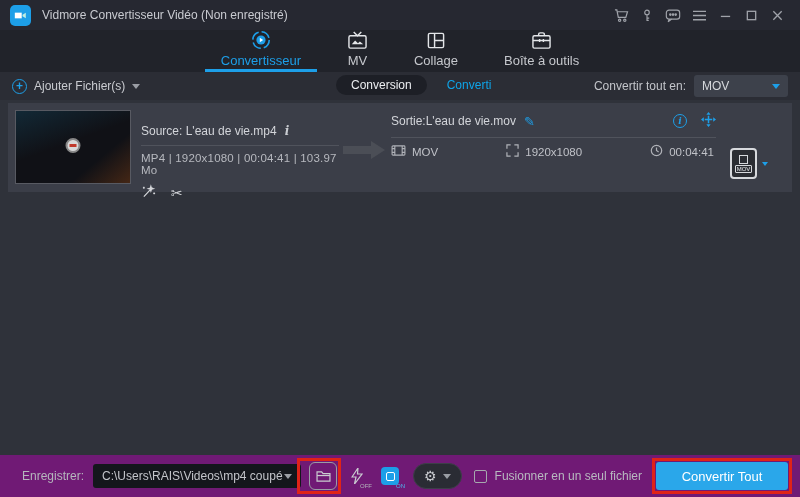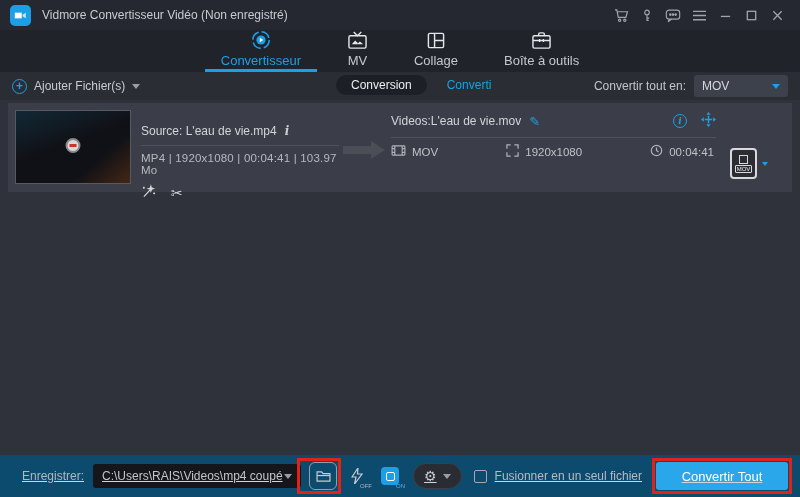--- a/index.html
+++ b/index.html
@@ -89,22 +89,22 @@
   .sel-sub { width:134px; }
   .fmtarea { width:62px; display:flex; align-items:center; justify-content:flex-start;
              padding-top:0; margin-top:32px; gap:5px; }
   .fmtbox { width:27px; height:31px; border:2px solid #d7d9dd; border-radius:4px; background:#2b2d33;
             display:flex; flex-direction:column; align-items:center; justify-content:center; gap:1px; }
   .fmtbox .sq { width:9px; height:9px; border:1.5px solid #d7d9dd; }
   .fmtbox .fl { font-size:6px; color:#e8e9ec; border:1px solid #d7d9dd; padding:0 1px;
                 line-height:6px; border-radius:1px; }
 
   
-  .bottombar { position:absolute; top:455px; left:0; width:800px; height:42px; background:#0c4a6e;
-               display:flex; align-items:center; padding:0 12px;text-decoration:underline; }
+  .bottombar { position:absolute; top:455px; left:0; width:800px; height:42px; background:#701a75;
+               display:flex; align-items:center; padding:0 12px; }
   .save-label { color:#b5b7bd; margin:0 9px 0 10px; }
   .pathfield { width:208px; height:24px; background:#14161c; border-radius:3px; display:flex;
                align-items:center; padding:0 9px; color:#c3c5ca; }
   .pathfield .caret { margin-left:auto; }
   .annot-wrap { position:relative; display:flex; align-items:center; justify-content:center; }
   .red-box { position:absolute; left:-4px; top:-4px; right:-4px; bottom:-4px;
              border:3px solid #e02318; pointer-events:none; z-index:5; }
   .folder-btn { width:28px; height:28px; border:1.5px solid #9a9da4; border-radius:6px;
                 display:flex; align-items:center; justify-content:center; margin-left:8px; }
   .icon-btn { position:relative; width:26px; height:28px; display:flex; align-items:center;
@@ -272,21 +272,21 @@
       </div>
 
       <div class="bigarrow">
         <svg width="46" height="22" viewBox="0 0 46 22">
             <path d="M2 7h28V2l14 9-14 9v-5H2z" fill="#4b4e56"></path>
           </svg>
       </div>
 
       <div class="outblock">
         <div class="outtitle">
-          <span class="t">Videos:L'eau de vie.mov</span>
+          <span class="t">Sortie:L'eau de vie.mov</span>
           <span class="pencil">✎</span>
           <span class="out-right">
             <span class="info-circle">i</span>
             <span>
               <svg width="15" height="15" viewBox="0 0 16 16" fill="#1d9fe8">
                   <path d="M8 0l2.3 3H5.7zM8 16l2.3-3H5.7zM0 8l3-2.3v4.6zM16 8l-3-2.3v4.6z"></path>
                   <rect x="7.2" y="4" width="1.6" height="8"></rect>
                   <rect x="4" y="7.2" width="8" height="1.6"></rect>
                 </svg>
             </span>

